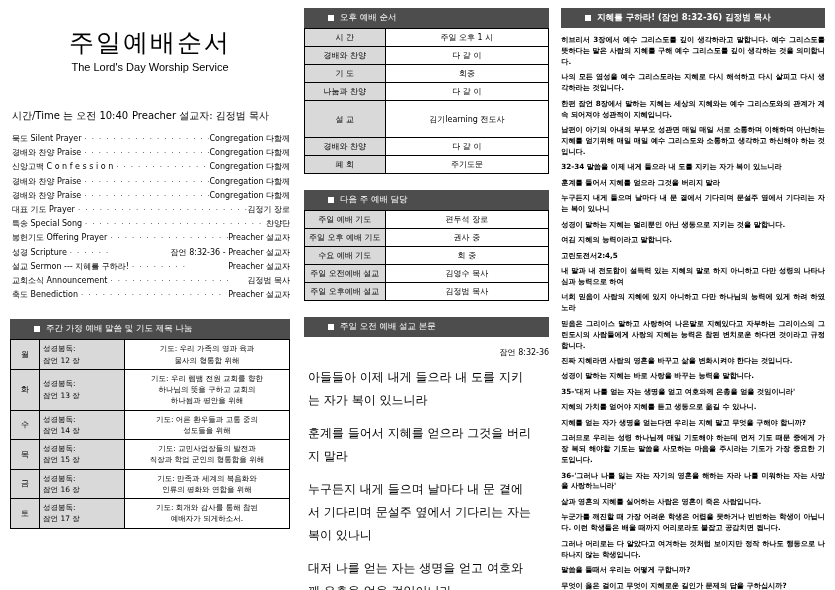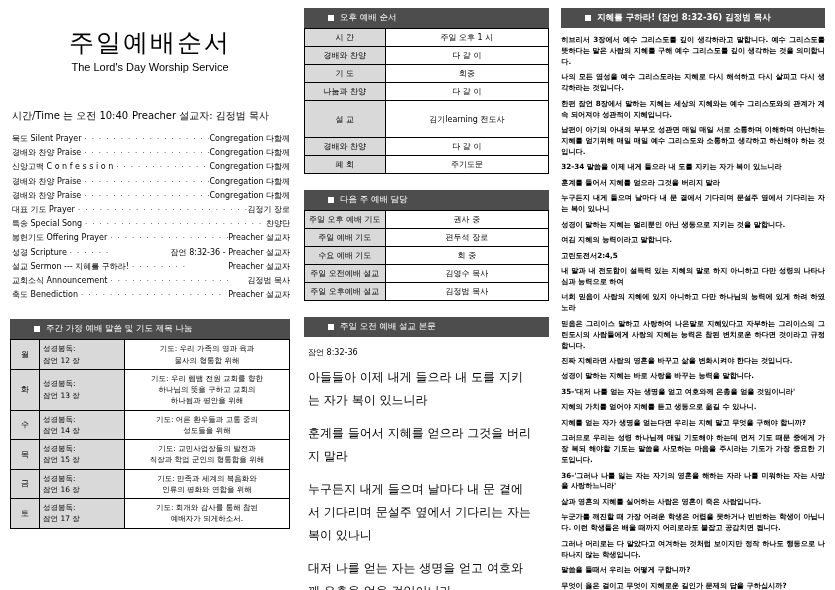--- a/index.html
+++ b/index.html
@@ -145,20 +145,21 @@
   }
   table.week td.pray {
     text-align: center;
     line-height: 1.5;
   }
 
   
   .scripture-ref {
     font-size: 8px;
     margin: 10px 0 8px 4px;
+    text-align: right;
   }
   .scripture-body {
     font-size: 12px;
     line-height: 1.95;
     margin-left: 4px;
     margin-right: 16px;
   }
   .scripture-body p { margin: 0 0 9px 0; }
 
   
@@ -348,26 +349,26 @@
     <div class="spacer-16"></div>
 
     <div class="barhead">
       <span class="sq"></span>
       <span>다음 주 예배 담당</span>
     </div>
 
     <table class="grid">
       <tbody>
           <tr>
+        <td class="shade">주일 예배 기도</td>
+        <td>편두석 장로</td>
+      </tr>
+      <tr>
         <td class="shade">주일 오후 예배 기도</td>
         <td>권사 중</td>
-      </tr>
-      <tr>
-        <td class="shade">주일 예배 기도</td>
-        <td>편두석 장로</td>
       </tr>
       <tr>
         <td class="shade">수요 예배 기도</td>
         <td>회 중</td>
       </tr>
       <tr>
         <td class="shade">주일 오전예배 설교</td>
         <td>김영수 목사</td>
       </tr>
       <tr>

